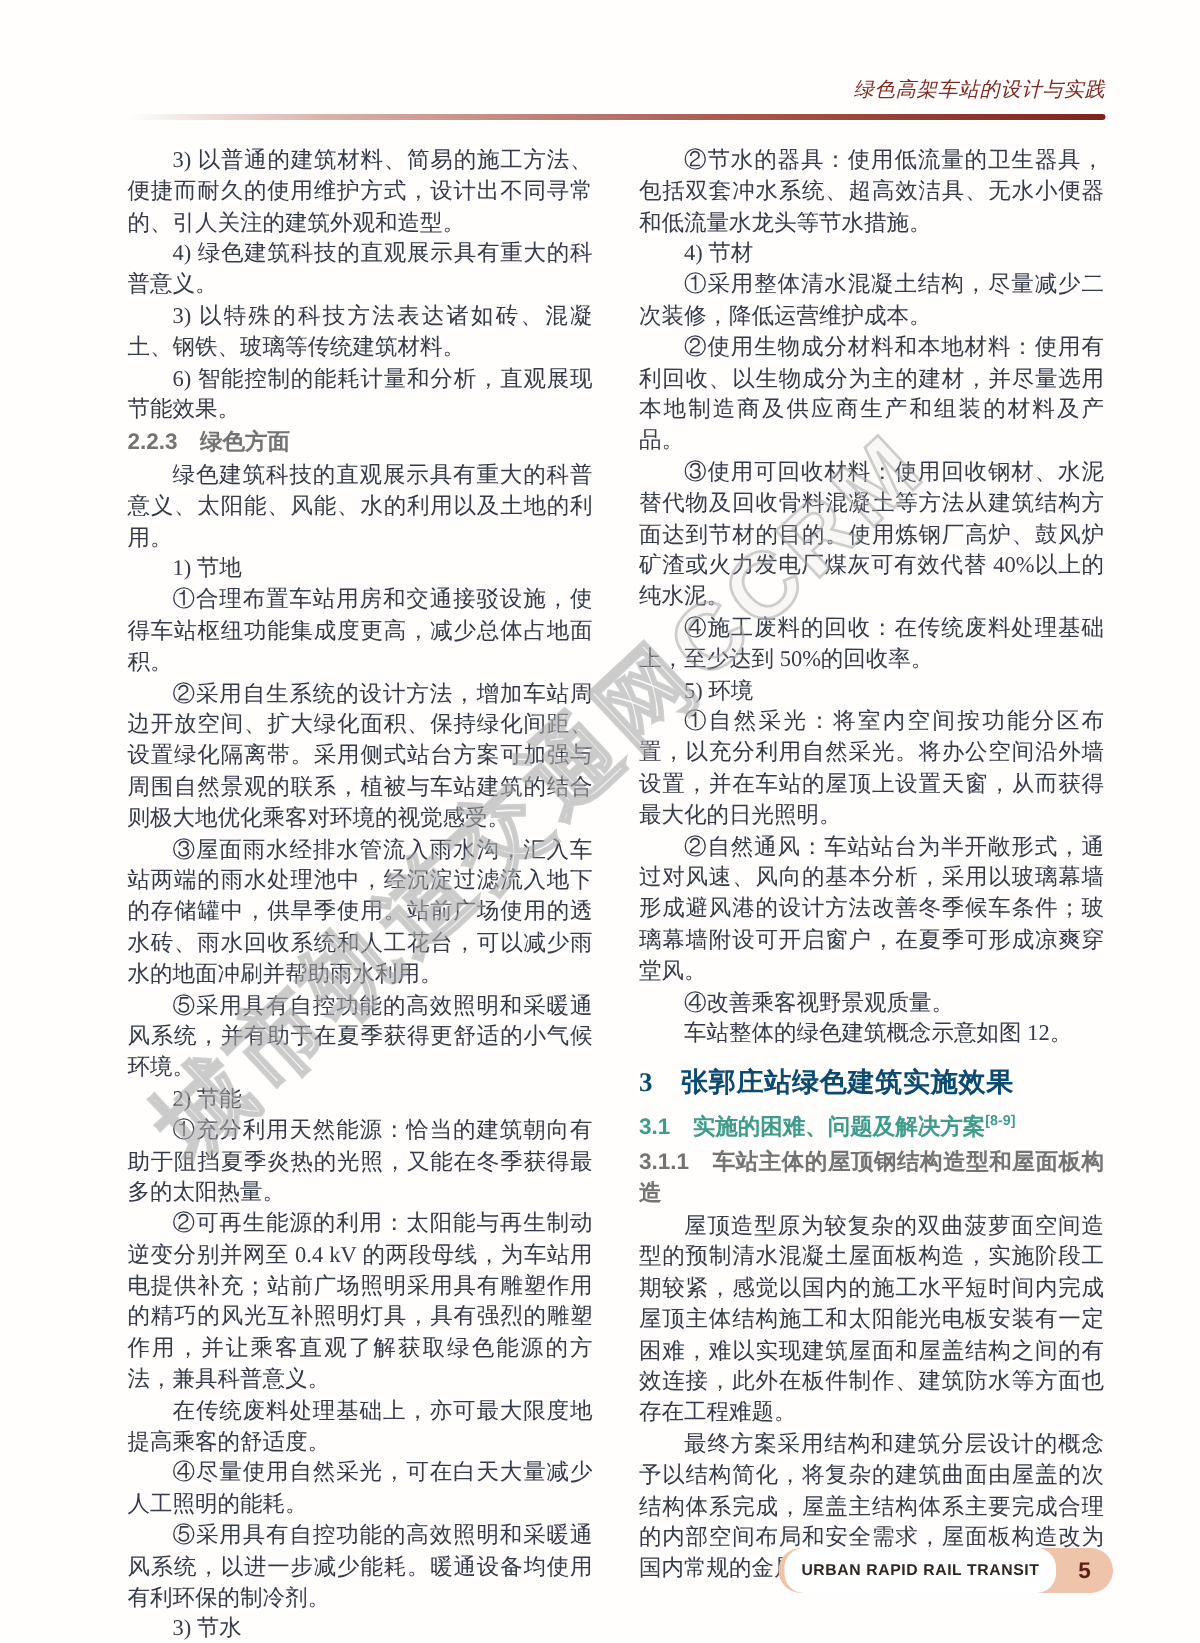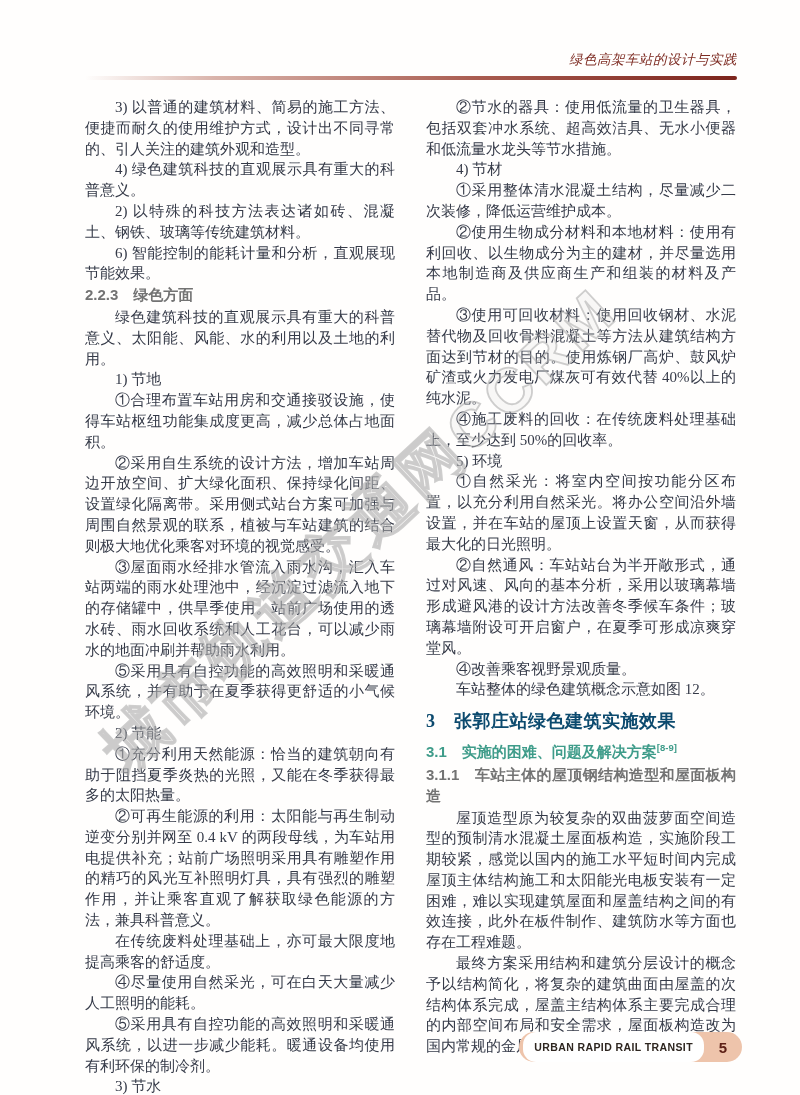--- a/index.html
+++ b/index.html
@@ -82,21 +82,21 @@
 
   <div class="running-title">绿色高架车站的设计与实践</div>
   <div class="header-rule"></div>
 
   <div class="watermark">城市轨道交通网CCRM</div>
 
   <div class="columns">
     <div class="col" id="col-left">
         <div class="para">3) 以普通的建筑材料、简易的施工方法、便捷而耐久的使用维护方式，设计出不同寻常的、引人关注的建筑外观和造型。</div>
         <div class="para">4) 绿色建筑科技的直观展示具有重大的科普意义。</div>
-        <div class="para">2) 以特殊的科技方法表达诸如砖、混凝土、钢铁、玻璃等传统建筑材料。</div>
+        <div class="para">3) 以特殊的科技方法表达诸如砖、混凝土、钢铁、玻璃等传统建筑材料。</div>
         <div class="para">6) 智能控制的能耗计量和分析，直观展现节能效果。</div>
         <div class="h-section">2.2.3　绿色方面</div>
         <div class="para">绿色建筑科技的直观展示具有重大的科普意义、太阳能、风能、水的利用以及土地的利用。</div>
         <div class="para">1) 节地</div>
         <div class="para">①合理布置车站用房和交通接驳设施，使得车站枢纽功能集成度更高，减少总体占地面积。</div>
         <div class="para">②采用自生系统的设计方法，增加车站周边开放空间、扩大绿化面积、保持绿化间距、设置绿化隔离带。采用侧式站台方案可加强与周围自然景观的联系，植被与车站建筑的结合则极大地优化乘客对环境的视觉感受。</div>
         <div class="para">③屋面雨水经排水管流入雨水沟，汇入车站两端的雨水处理池中，经沉淀过滤流入地下的存储罐中，供旱季使用。站前广场使用的透水砖、雨水回收系统和人工花台，可以减少雨水的地面冲刷并帮助雨水利用。</div>
         <div class="para">⑤采用具有自控功能的高效照明和采暖通风系统，并有助于在夏季获得更舒适的小气候环境。</div>
         <div class="para">2) 节能</div>
         <div class="para">①充分利用天然能源：恰当的建筑朝向有助于阻挡夏季炎热的光照，又能在冬季获得最多的太阳热量。</div>

